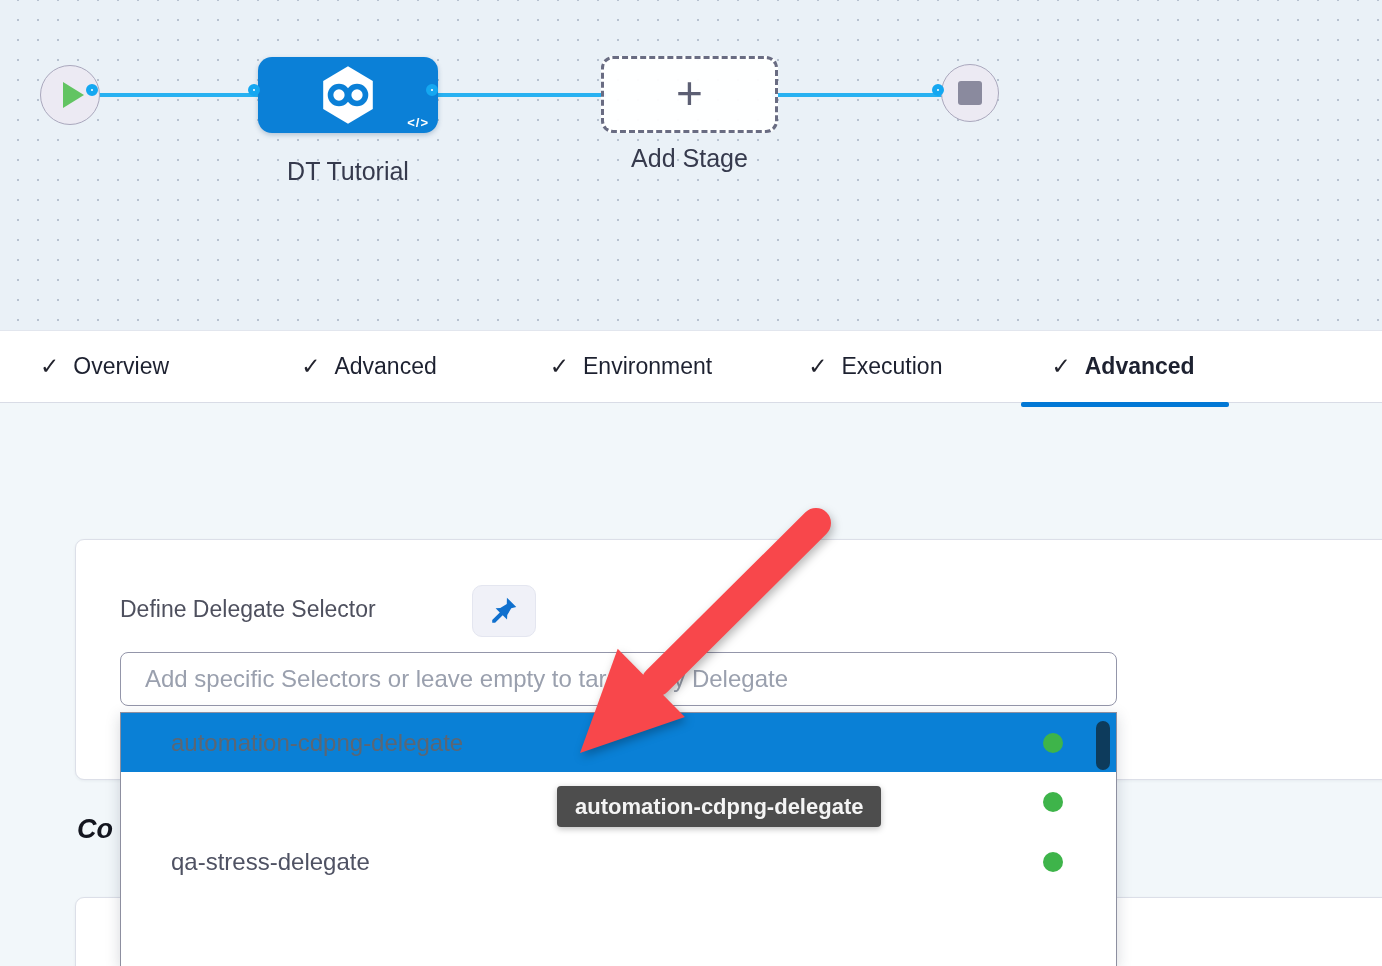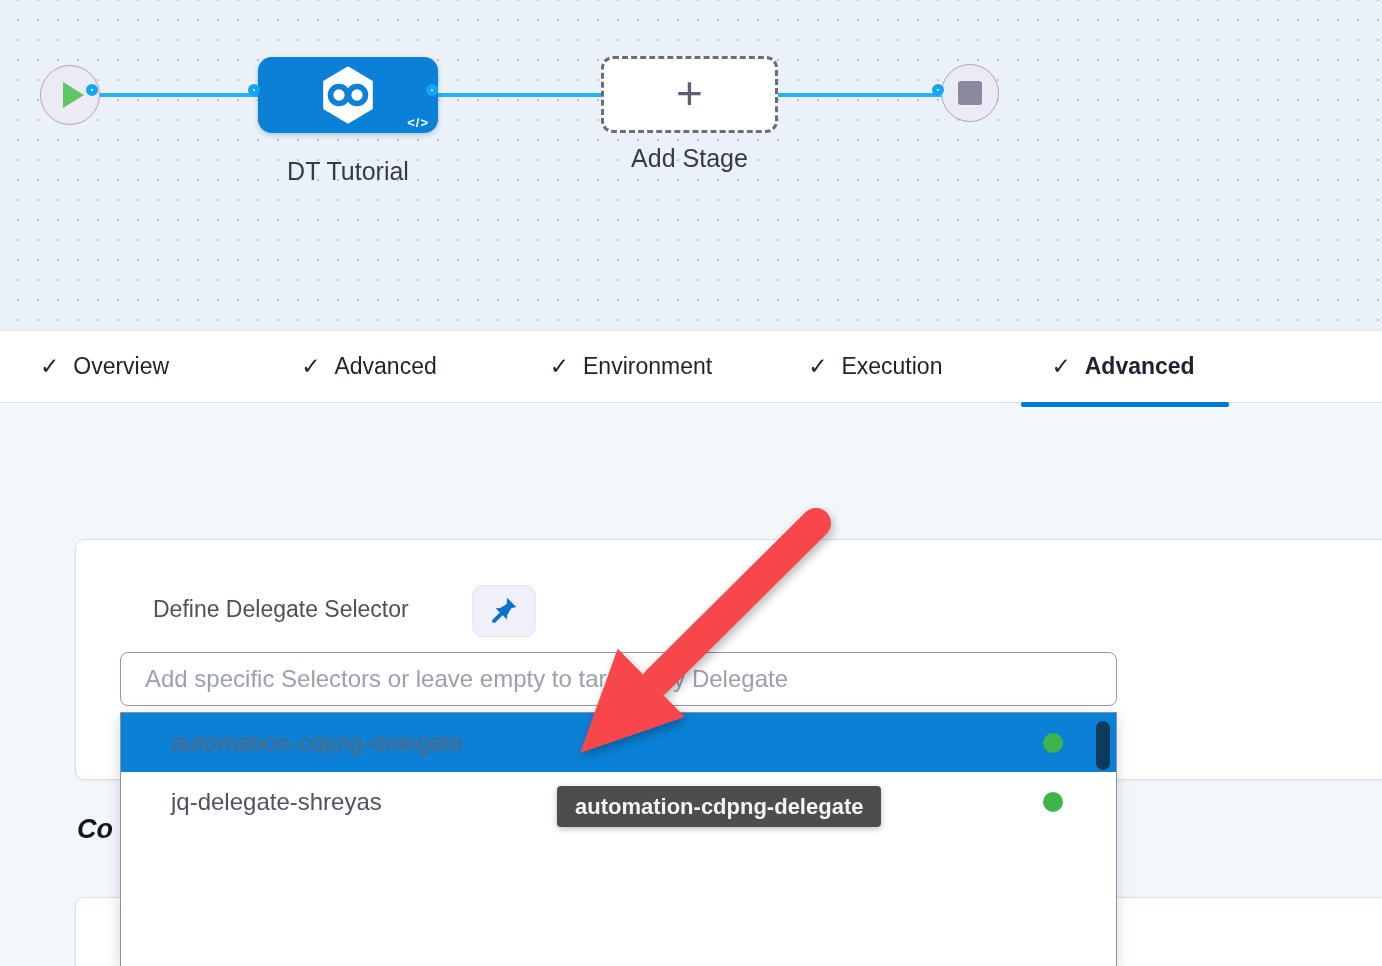--- a/index.html
+++ b/index.html
@@ -72,21 +72,21 @@
   .content{position:absolute;left:0;top:404px;width:1382px;height:562px;background:#f2f7fa;}
   .section-heading{
     position:absolute;left:77px;font-size:27px;font-weight:bold;color:#14161f;
   }
   .card{
     position:absolute;left:75px;width:1420px;background:#fff;
     border:1px solid #dcdfe8;border-radius:9px;
     box-shadow:0 1px 3px rgba(40,50,70,.06);
   }
   .define-label{
-    position:absolute;left:120px;top:596px;font-size:23px;color:#4e505e;margin-left:33px;
+    position:absolute;left:120px;top:596px;font-size:23px;color:#4e505e;
   }
   .pin-btn{
     position:absolute;left:472px;top:585px;width:64px;height:52px;
     background:#f0f1f8;border:1px solid #e4e6f0;border-radius:10px;
     display:flex;align-items:center;justify-content:center;cursor:pointer;
   }
   .selector-input{
     position:absolute;left:120px;top:652px;width:997px;height:54px;
     border:1px solid #9496aa;border-radius:8px;background:#fff;
     font-family:"Liberation Sans","DejaVu Sans",sans-serif;
@@ -210,21 +210,24 @@
   <div class="section-heading" style="top:814px;font-style:italic;">Co</div>
 
   <div class="card" style="top:897px;height:90px;border-radius:9px 9px 0 0;"></div>
 
   <div class="dropdown">
     <div class="dd-row hl">
       <span>automation-cdpng-delegate</span>
       <span class="dot"></span>
     </div>
     <div class="dd-row">
-      <span>jq-delegate-shreyas</span>
+      <span class="dot"></span>
+    </div>
+    <div class="dd-row">
+      <span>qa-stress-delegate</span>
       <span class="dot"></span>
     </div>
     <div class="scroll-thumb"></div>
   </div>
 
   <div class="tooltip">automation-cdpng-delegate</div>
 
   <svg class="arrow-svg">
     <line x1="816" y1="523" x2="657" y2="681" stroke="#f8474b" stroke-width="30" stroke-linecap="round"></line>
     <polygon points="580,753 617.7,648.7 684.9,717.1" fill="#f8474b"></polygon>

